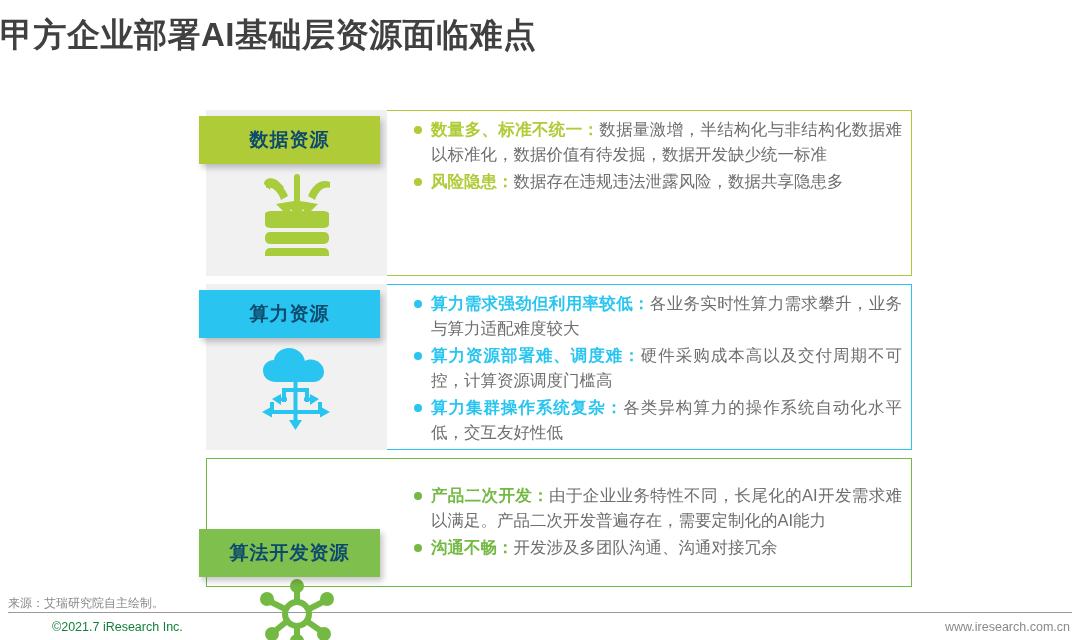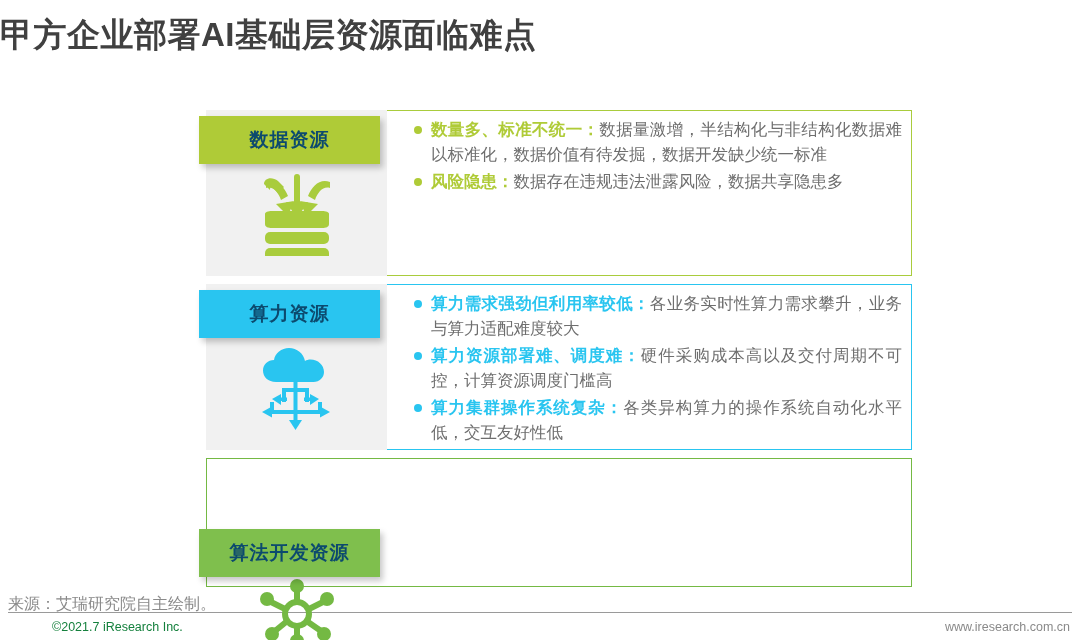--- a/index.html
+++ b/index.html
@@ -141,21 +141,21 @@
   }
   .block.theme-cyan .b-head { color: #29c5f0; }
   .block.theme-green2 .b-head { color: #74b943; }
   .b-body { color: #6e6e6e; }
 
   
   #source-note {
     position: absolute;
     left: 8px;
     top: 596px;
-    font-size: 16px;
+    font-size: 12px;
     color: #8a8a8a;
     line-height: 15px;
   }
   #footer-rule {
     position: absolute;
     left: 8px;
     top: 612px;
     width: 1064px;
     height: 1px;
     background: #9a9a9a;
@@ -278,20 +278,26 @@
             <circle cx="42" cy="7" r="7"></circle>
             <circle cx="12" cy="20" r="7"></circle>
             <circle cx="72" cy="20" r="7"></circle>
             <circle cx="17" cy="55" r="7"></circle>
             <circle cx="69" cy="55" r="7"></circle>
             <circle cx="42" cy="62" r="7"></circle>
           </g>
         </svg>
       </div>
     </div>
+    <div class="block-right">
+      <ul class="bullets">
+        <li><span class="b-head">产品二次开发：</span><span class="b-body">由于企业业务特性不同，长尾化的AI开发需求难以满足。产品二次开发普遍存在，需要定制化的AI能力</span></li>
+        <li><span class="b-head">沟通不畅：</span><span class="b-body">开发涉及多团队沟通、沟通对接冗余</span></li>
+      </ul>
+    </div>
   </div>
 
 </div>
 
 <div id="source-note">来源：艾瑞研究院自主绘制。</div>
 <div id="footer-rule"></div>
 <div id="copyright">©2021.7 iResearch Inc.</div>
 <div id="website">www.iresearch.com.cn</div>
 
 </body></html>

